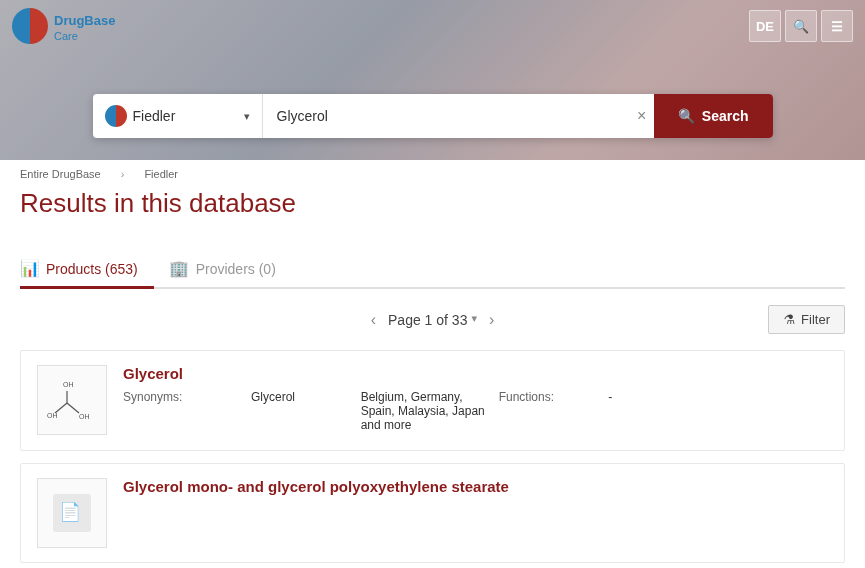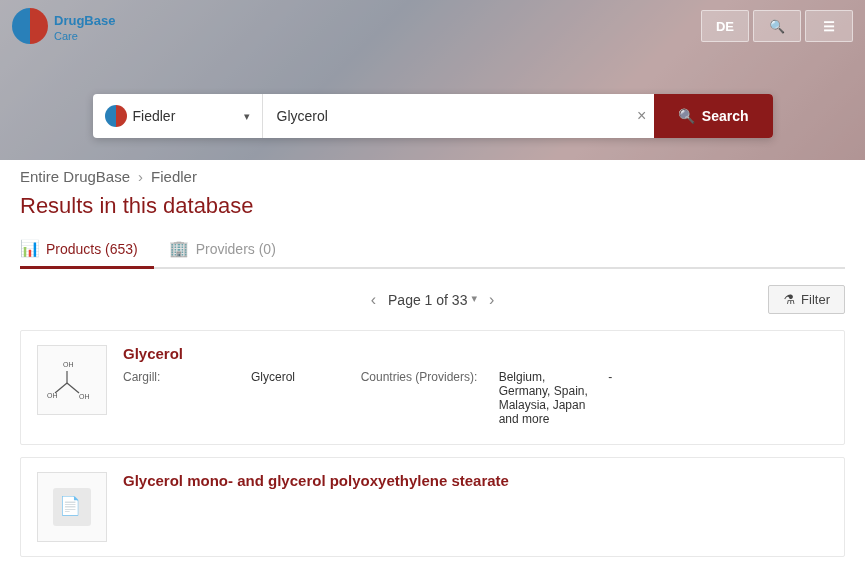--- a/index.html
+++ b/index.html
@@ -29,21 +29,21 @@
       border-radius: 50%;
       background: conic-gradient(#c0392b 0deg 180deg, #2980b9 180deg 360deg);
       display: flex; align-items: center; justify-content: center;
       flex-shrink: 0;
     }
     .logo-text { font-size: 13px; font-weight: bold; color: #8b1a1a; line-height: 1.2; }
     .logo-text span { color: #2980b9; }
     .top-actions { display: flex; gap: 4px; align-items: center; }
     .top-btn {
       background: rgba(255,255,255,0.25); border: 1px solid rgba(255,255,255,0.5);
-      color: #fff; width: 48px; height: 32px; display: flex; align-items: center; justify-content: center;
+      color: #fff; width: 32px; height: 32px; display: flex; align-items: center; justify-content: center;
       cursor: pointer; font-size: 13px; font-weight: bold; border-radius: 2px;
     }
 
     
     .search-bar-wrap {
       position: absolute; bottom: 22px; left: 0; right: 0;
       display: flex; justify-content: center;
     }
     .search-bar {
       display: flex; align-items: center;
@@ -83,30 +83,30 @@
     .search-btn {
       background: #8b1a1a; color: #fff; border: none;
       height: 100%; padding: 0 24px;
       font-size: 14px; cursor: pointer; display: flex; align-items: center; gap: 6px;
       font-weight: bold;
     }
 
     
     .breadcrumb-bar {
       padding: 8px 20px;
-      font-size: 15px; color: #666;
-      display: flex; align-items: flex-end; gap: 8px;
+      font-size: 11px; color: #666;
+      display: flex; align-items: flex-end; gap: 20px;
     }
     .breadcrumb-sep { color: #999; }
     .breadcrumb-link { color: #666; text-decoration: none; }
 
     
     .content { padding: 0 20px 20px; }
 
-    .results-title { font-size: 22px; color: #8b1a1a; font-weight: normal; margin-bottom: 12px; }
+    .results-title { font-size: 26px; color: #8b1a1a; font-weight: normal; margin-bottom: 32px; }
 
     
     .tabs { display: flex; border-bottom: 2px solid #e0e0e0; margin-bottom: 16px; }
     .tab {
       display: flex; align-items: center; gap: 6px;
       padding: 8px 16px 8px 0; cursor: pointer; font-size: 14px;
       color: #999; margin-right: 16px; border-bottom: 3px solid transparent;
       margin-bottom: -2px;
     }
     .tab.active { color: #8b1a1a; border-bottom-color: #8b1a1a; }
@@ -231,25 +231,25 @@
         <line x1="22" y1="30" x2="34" y2="40" stroke="#555" stroke-width="1.2"></line>
         <line x1="22" y1="30" x2="22" y2="18" stroke="#555" stroke-width="1.2"></line>
         <text x="2" y="45" font-size="7" fill="#555">OH</text>
         <text x="34" y="46" font-size="7" fill="#555">OH</text>
         <text x="18" y="14" font-size="7" fill="#555">OH</text>
       </svg>
     </div>
     <div class="product-info">
       <div class="product-name">Glycerol</div>
       <div class="product-details">
-        <span class="detail-label">Cargill:</span>
+        <span class="detail-label">Synonyms:</span>
         <span class="detail-value">Glycerol</span>
-        <span class="detail-label">Countries (Providers):</span>
         <span class="detail-value">Belgium, Germany, Spain, Malaysia, Japan and more</span>
 
+        <span class="detail-label">Functions:</span>
         <span class="detail-value">-</span>
         <span></span>
           <span></span>
       </div>
     </div>
   </div>
 
   <div class="product-card">
     <div class="product-thumb">
 

